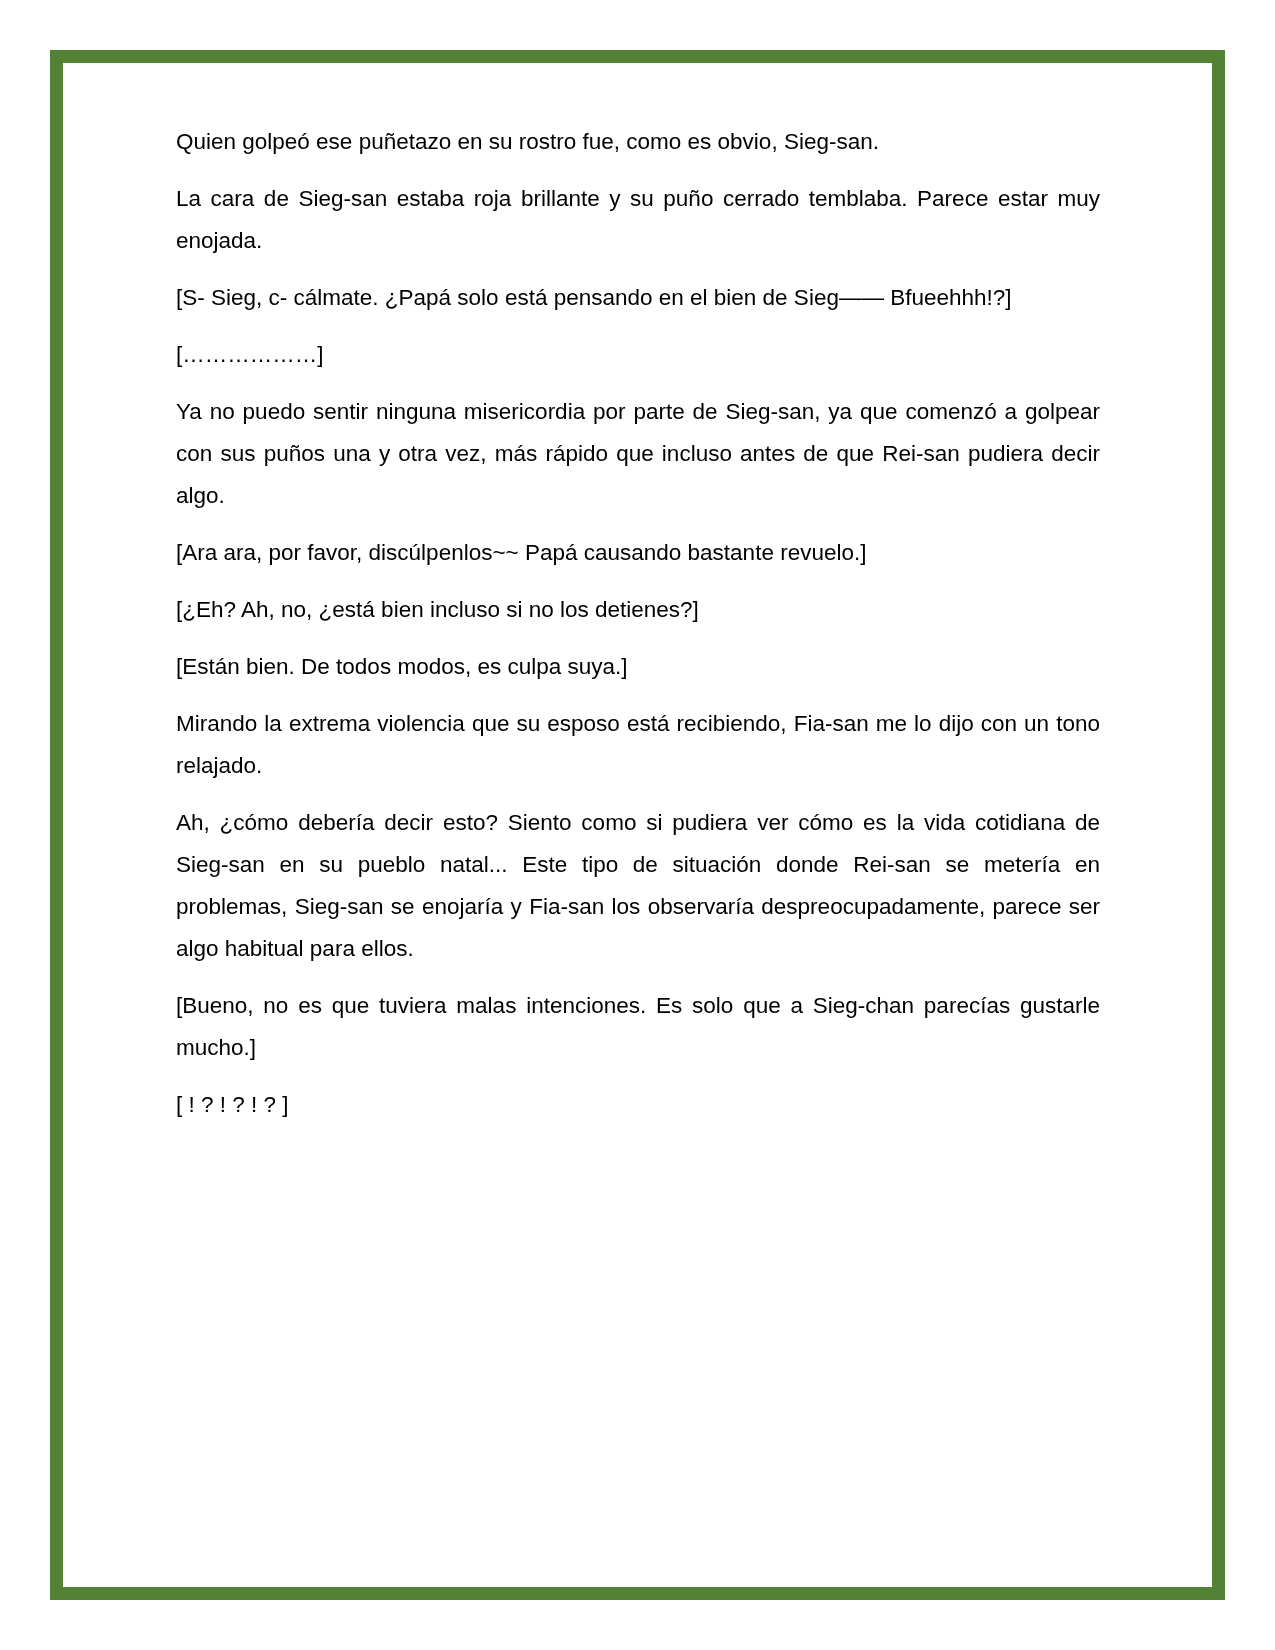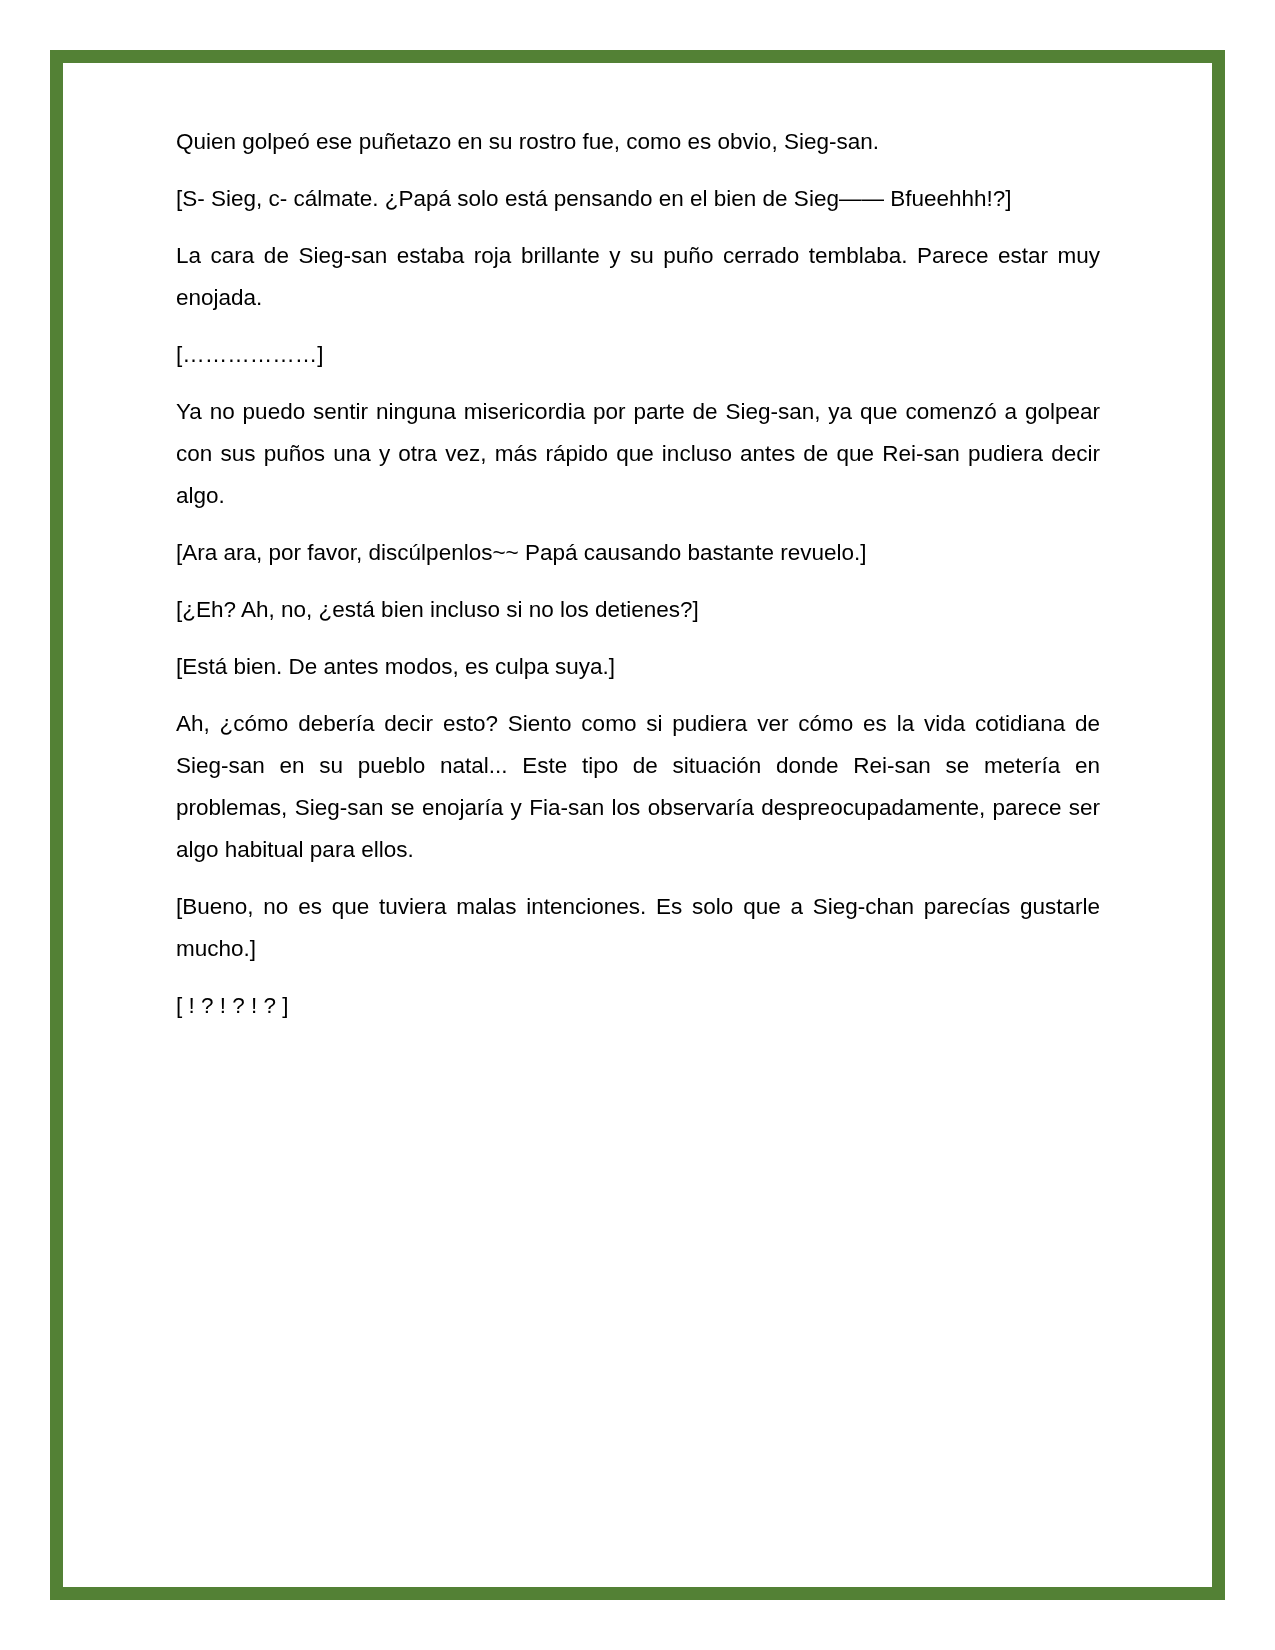--- a/index.html
+++ b/index.html
@@ -25,23 +25,24 @@
       text-align: justify;
     }
   </style>
 </head>
 <body>
 
 <div class="page-border"></div>
 
 <div class="content">
   <p>Quien golpeó ese puñetazo en su rostro fue, como es obvio, Sieg-san.</p>
+  <p>La cara de Sieg-san estaba roja brillante y su puño cerrado temblaba. Parece estar muy enojada.</p>
   <p>[S- Sieg, c- cálmate. ¿Papá solo está pensando en el bien de Sieg—— Bfueehhh!?]</p>
-  <p>La cara de Sieg-san estaba roja brillante y su puño cerrado temblaba. Parece estar muy enojada.</p>
   <p>[………………]</p>
   <p>Ya no puedo sentir ninguna misericordia por parte de Sieg-san, ya que comenzó a golpear con sus puños una y otra vez, más rápido que incluso antes de que Rei-san pudiera decir algo.</p>
   <p>[Ara ara, por favor, discúlpenlos~~ Papá causando bastante revuelo.]</p>
   <p>[¿Eh? Ah, no, ¿está bien incluso si no los detienes?]</p>
-  <p>[Está bien. De antes modos, es culpa suya.]</p>
+  <p>[Están bien. De todos modos, es culpa suya.]</p>
+  <p>Mirando la extrema violencia que su esposo está recibiendo, Fia-san me lo dijo con un tono relajado.</p>
   <p>Ah, ¿cómo debería decir esto? Siento como si pudiera ver cómo es la vida cotidiana de Sieg-san en su pueblo natal... Este tipo de situación donde Rei-san se metería en problemas, Sieg-san se enojaría y Fia-san los observaría despreocupadamente, parece ser algo habitual para ellos.</p>
   <p>[Bueno, no es que tuviera malas intenciones. Es solo que a Sieg-chan parecías gustarle mucho.]</p>
   <p>[ ! ? ! ? ! ? ]</p>
 </div>
 
 </body></html>

